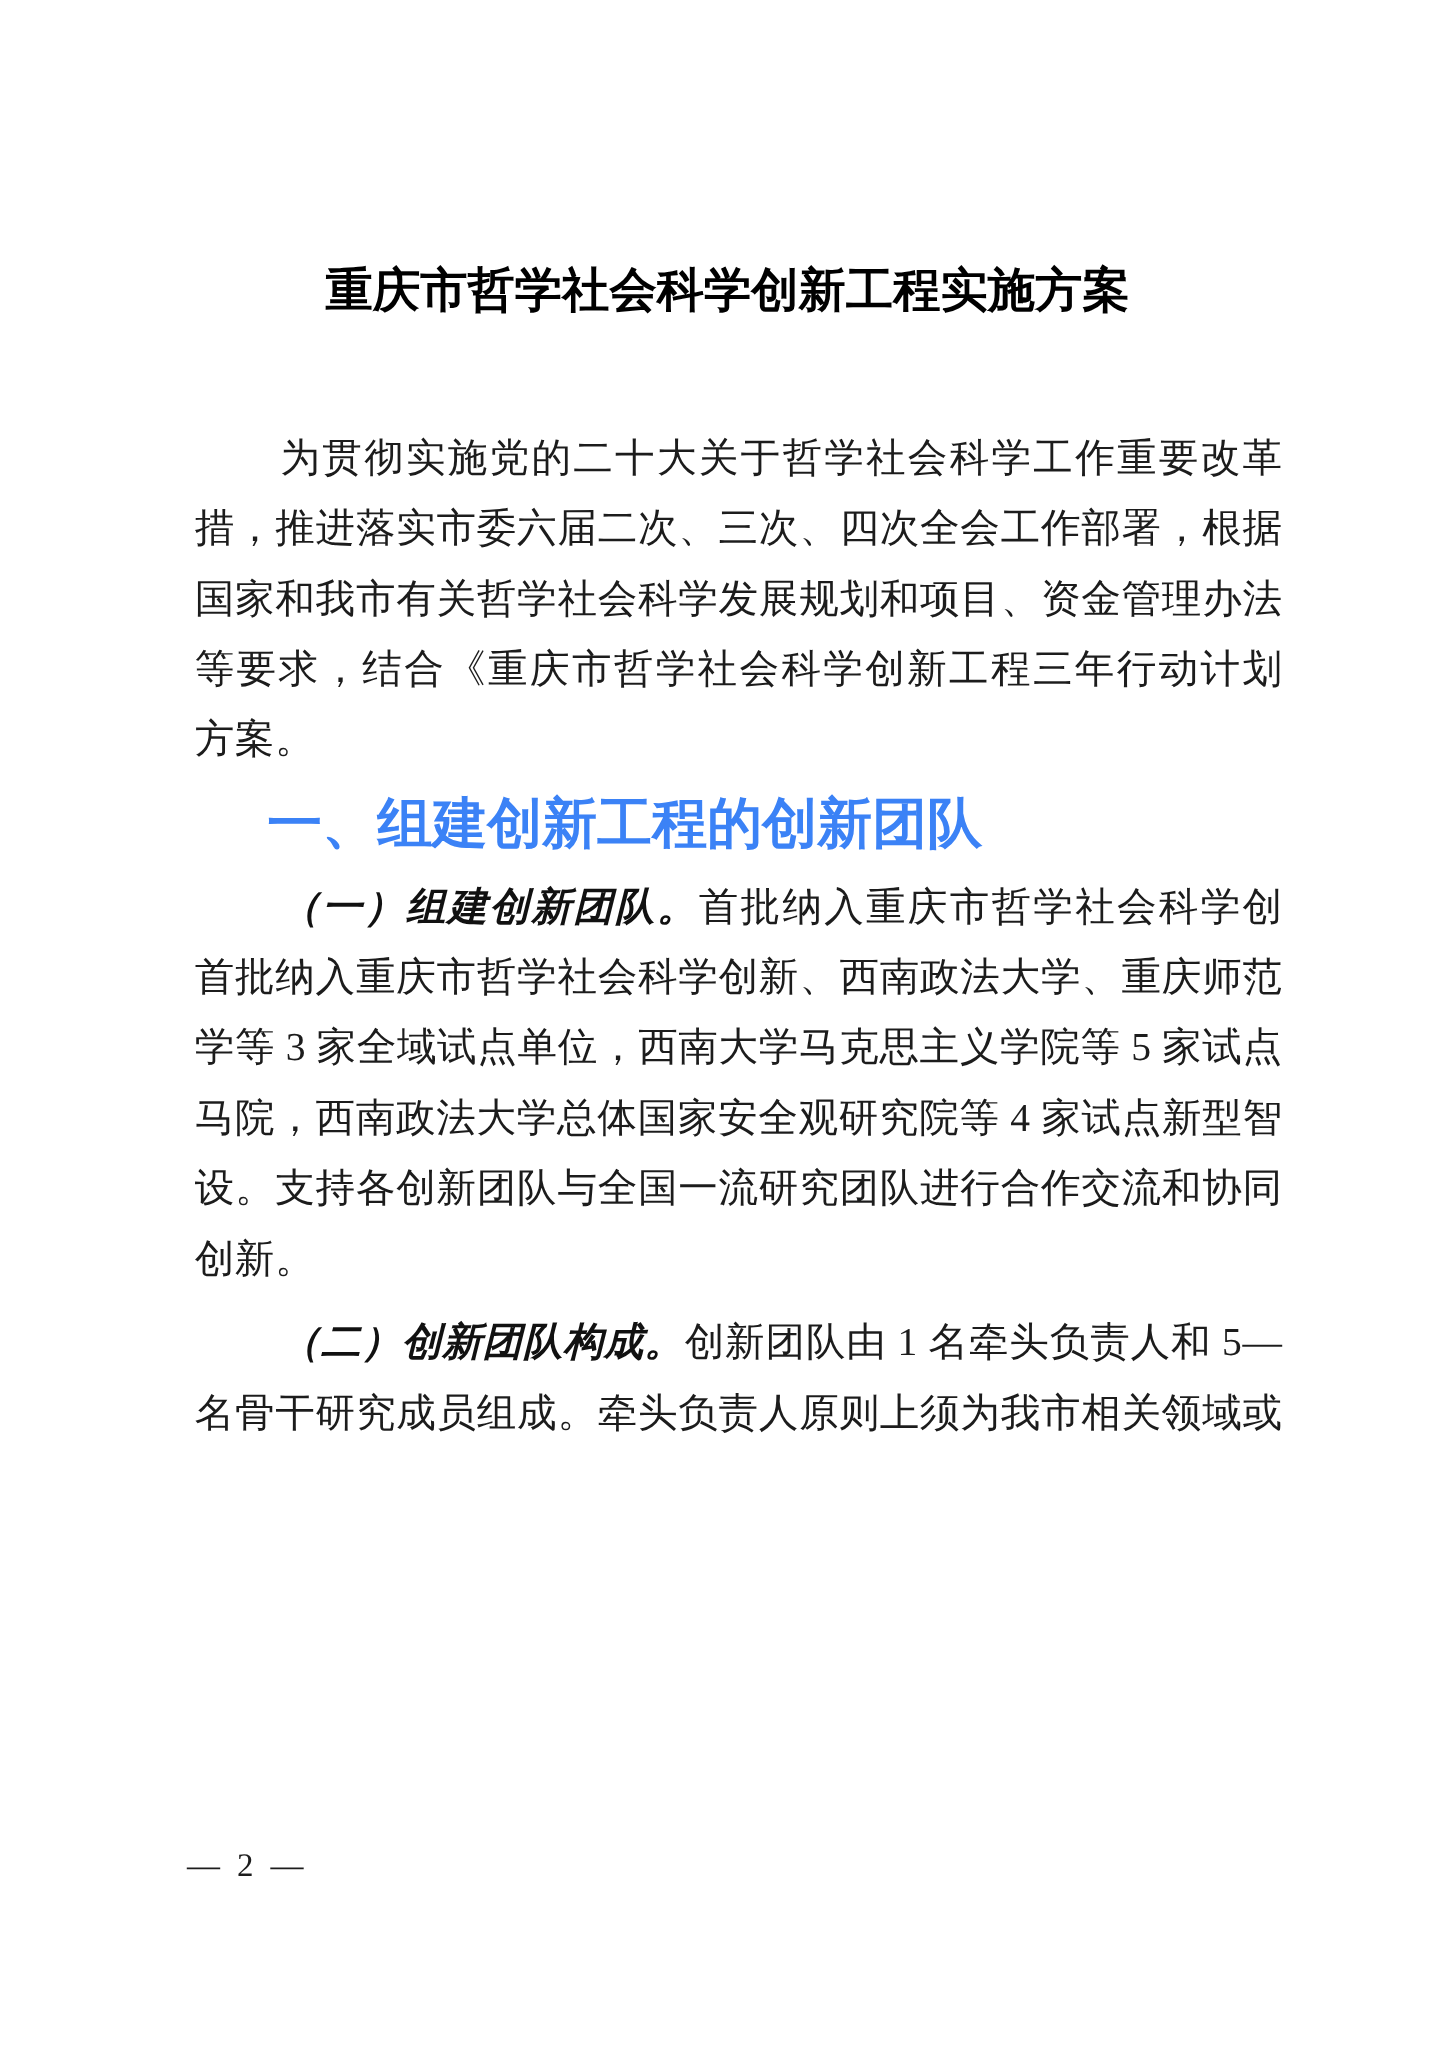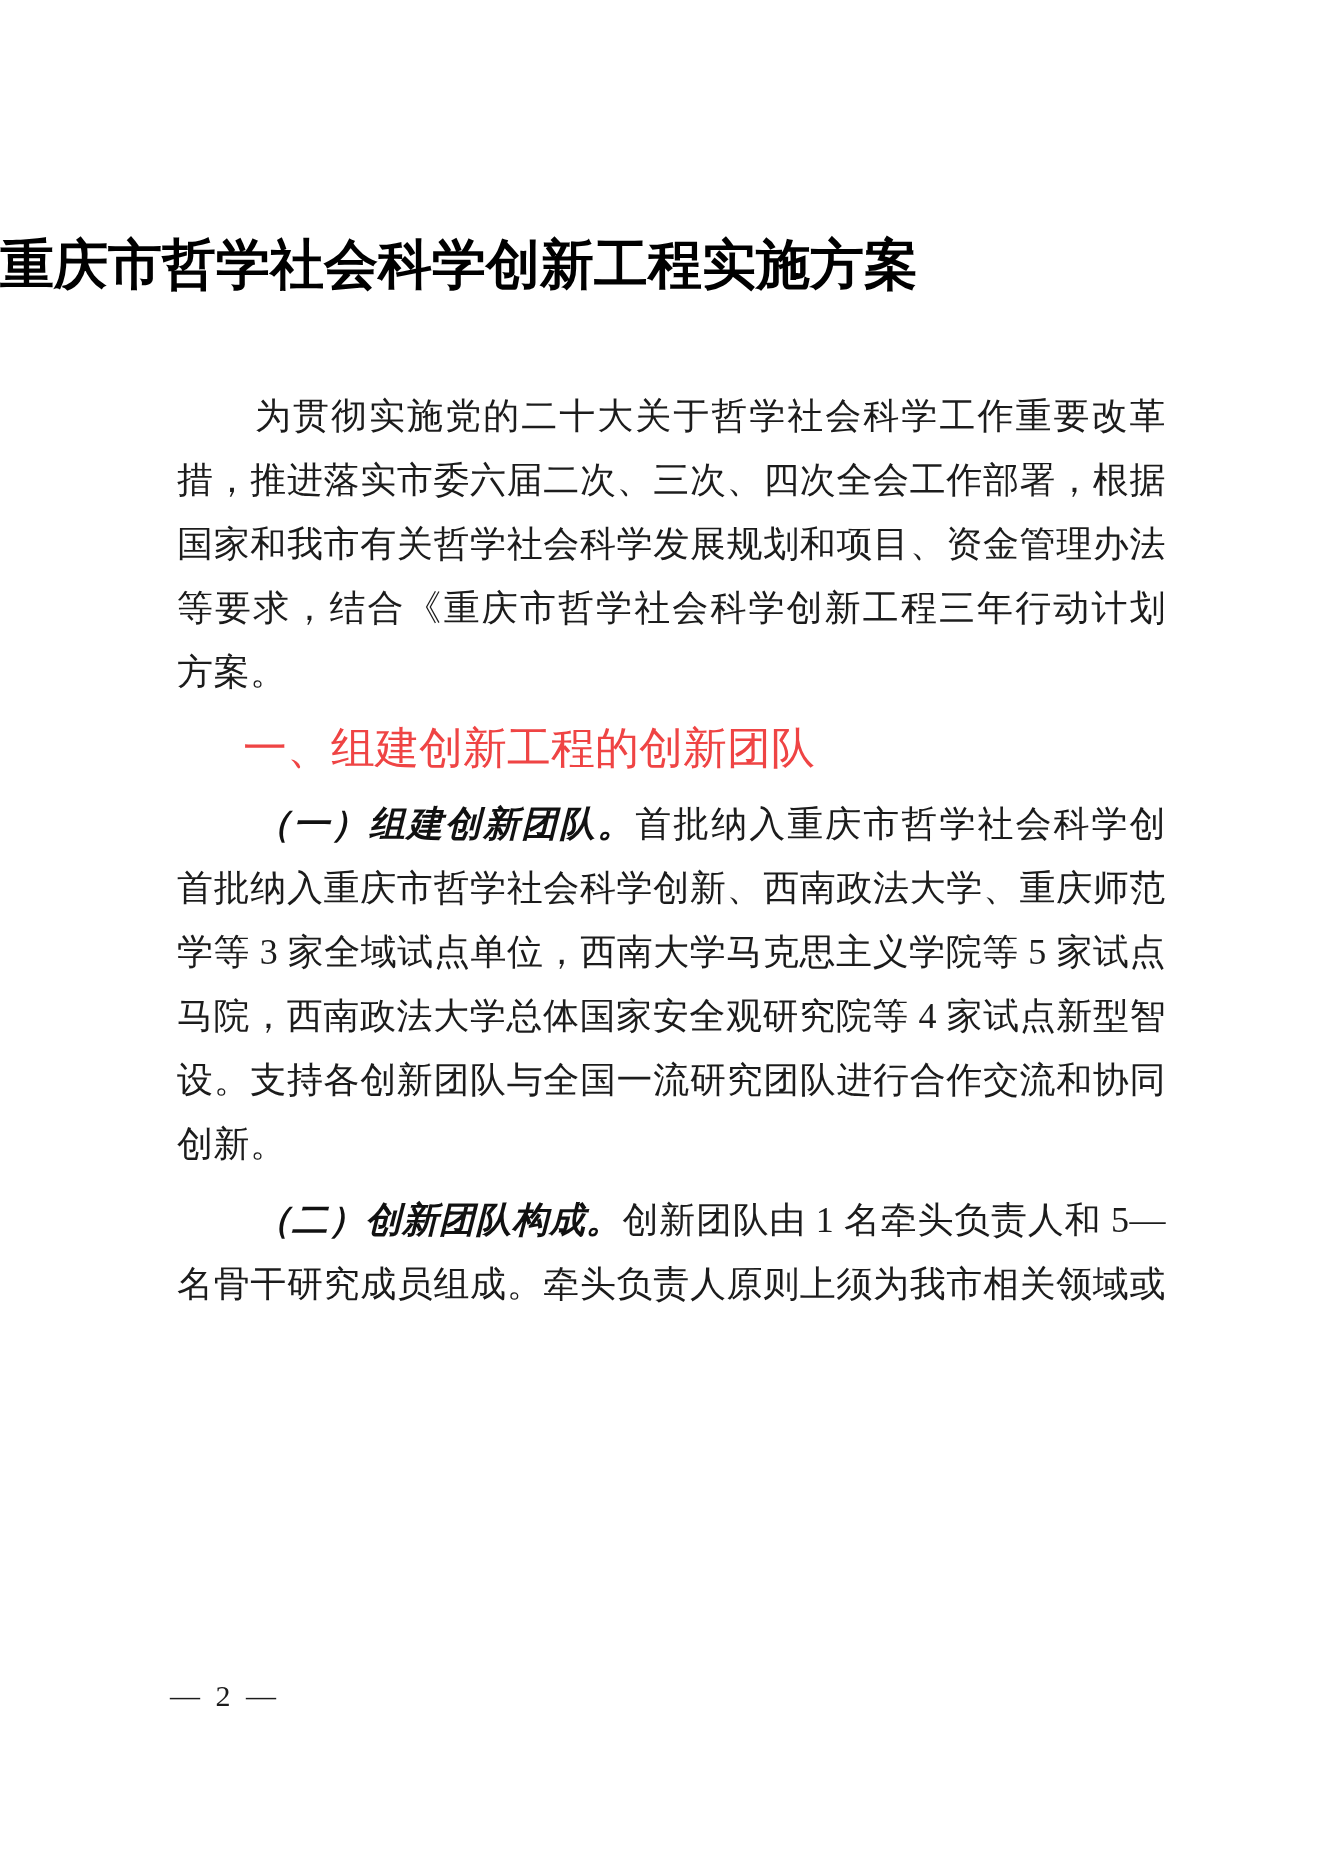--- a/index.html
+++ b/index.html
@@ -15,23 +15,23 @@
     overflow: hidden;
     font-family: "Liberation Serif", "DejaVu Serif", serif;
     color: #1c1c1c;
   }
   .doc-title {
     position: absolute;
     top: 234px;
     left: 0;
     width: 100%;
     margin: 0;
-    text-align: left;
+    text-align: center;
     font-family: "Liberation Serif", "DejaVu Serif", serif;
-    font-size: 54px;
+    font-size: 43px;
     line-height: 62px;
     font-weight: 700;
     color: #000000;
     letter-spacing: 0px;
   }
   .doc-body {
     position: absolute;
     top: 372px;
     left: 165px;
     width: 1013px;
@@ -57,26 +57,26 @@
   .line.last {
     text-align-last: left;
   }
   .lead {
     font-weight: 700;
     color: #111111;
     font-style: italic;
   }
   .heading-line {
     font-family: "Liberation Sans", "DejaVu Sans", sans-serif;
-    font-size: 44px;
+    font-size: 50px;
     line-height: 64px;
     height: 64px;
     overflow: hidden;
-    font-weight: 400;
-    color: #ef4444;
+    font-weight: 700;
+    color: #3b82f6;
     text-indent: 78px;
     text-align: left;
   }
   .footer {
     position: absolute;
     left: 170px;
     top: 1678px;
     font-family: "Liberation Serif", "DejaVu Serif", serif;
     font-size: 30px;
     line-height: 36px;

